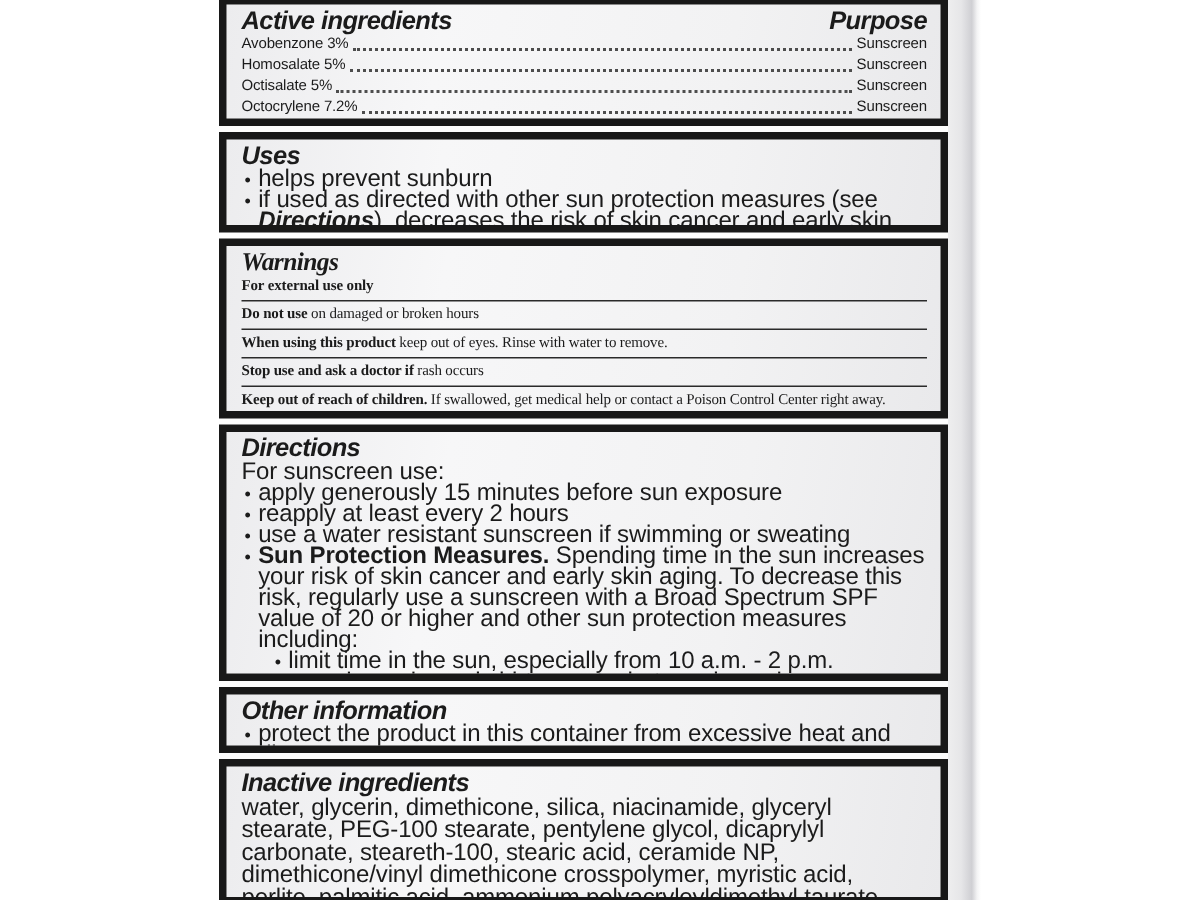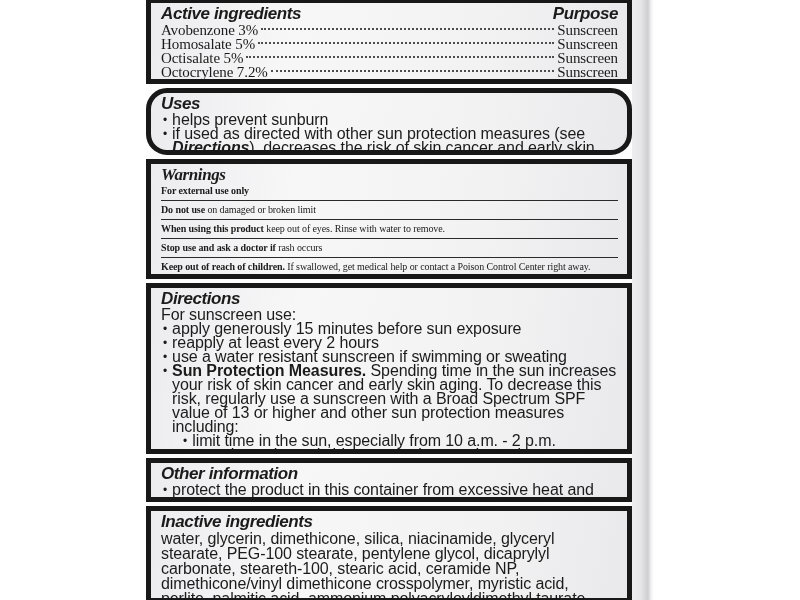--- a/index.html
+++ b/index.html
@@ -19,34 +19,34 @@
     display:flex; flex-direction:column; gap:4px; background:#fdfdfd;
   }
 
   .section {
     border:5px solid #181818;
     background:linear-gradient(100deg,#ececee 0%,#f7f7f8 30%,#f2f2f3 70%,#e9e9eb 100%);
     padding:2px 9px 2px 10px;
     overflow:hidden; flex:none;
   }
   .sec-active   { height:84px; border-top-width:3px; }
-  .sec-uses     { height:67px;border-radius:21px; }
+  .sec-uses     { height:67px; }
   .sec-warnings { height:120px;font-family:Liberation Serif, serif; }
   .sec-directions { height:171px; }
   .sec-other    { height:44px; }
   .sec-inactive { height:97px; }
 
   .heading { font-style:italic; font-weight:bold; font-size:17px; line-height:18px; letter-spacing:-0.4px; }
   .head-row { display:flex; justify-content:space-between; align-items:center; }
 
   .txt { font-size:16px; line-height:14px; }
   b { font-weight:bold; }
   .bi { font-weight:bold; font-style:italic; }
 
-  .ing-row { display:flex; align-items:center; font-size:15px; line-height:14px;font-family:Liberation Serif, serif; }
+  .ing-row { display:flex; align-items:flex-end; font-size:10px; line-height:14px; }
   .ing-name, .ing-purpose { white-space:nowrap; }
   .leader { flex:1 1 auto; border-bottom:2px dotted #4d4d4d; margin:0 3px 3px 3px; min-width:20px; }
 
   .bullet { display:flex; }
   .bullet::before { content:"\2022"; flex:none; margin:0 5px 0 2px; font-size:12px; line-height:14px; }
   .bullet > div { flex:1; }
   .sub { margin-left:9px;justify-content:flex-end; }
 
   .wrule { border:none; border-top:1.5px solid #2a2a2a; margin:2px 0; }
   .wrow { font-size:10px; line-height:14px; }
@@ -95,21 +95,21 @@
         <div>
           <span>if used as directed with other sun protection measures (see </span><span class="bi">Directions</span><span>), decreases the risk of skin cancer and early skin aging caused by the sun</span>
         </div>
       </div>
     </div>
 
     <div class="section sec-warnings">
       <div class="heading">Warnings</div>
       <div class="wrow"><b>For external use only</b></div>
       <hr class="wrule">
-      <div class="wrow"><b>Do not use</b><span> on damaged or broken limit</span></div>
+      <div class="wrow"><b>Do not use</b><span> on damaged or broken hours</span></div>
       <hr class="wrule">
       <div class="wrow"><b>When using this product</b><span> keep out of eyes. Rinse with water to remove.</span></div>
       <hr class="wrule">
       <div class="wrow"><b>Stop use and ask a doctor if</b><span> rash occurs</span></div>
       <hr class="wrule">
       <div class="wrow"><b>Keep out of reach of children.</b><span> If swallowed, get medical help or contact a Poison Control Center right away.</span></div>
     </div>
 
     <div class="section sec-directions">
       <div class="heading">Directions</div>
@@ -118,21 +118,21 @@
         <div><span>apply generously 15 minutes before sun exposure</span></div>
       </div>
       <div class="bullet txt">
         <div><span>reapply at least every 2 hours</span></div>
       </div>
       <div class="bullet txt">
         <div><span>use a water resistant sunscreen if swimming or sweating</span></div>
       </div>
       <div class="bullet txt">
         <div>
-          <b>Sun Protection Measures.</b><span> Spending time in the sun increases your risk of skin cancer and early skin aging. To decrease this risk, regularly use a sunscreen with a Broad Spectrum SPF value of 13 or higher and other sun protection measures including:</span>
+          <b>Sun Protection Measures.</b><span> Spending time in the sun increases your risk of skin cancer and early skin aging. To decrease this risk, regularly use a sunscreen with a Broad Spectrum SPF value of 20 or higher and other sun protection measures including:</span>
           <div class="bullet sub">
             <div><span>limit time in the sun, especially from 10 a.m. - 2 p.m.</span></div>
           </div>
           <div class="bullet sub">
             <div><span>wear long-sleeved shirts, pants, hats and sunglasses</span></div>
           </div>
         </div>
       </div>
       <div class="bullet txt">
         <div><span>children under 6 months of age: Ask a doctor</span></div>

